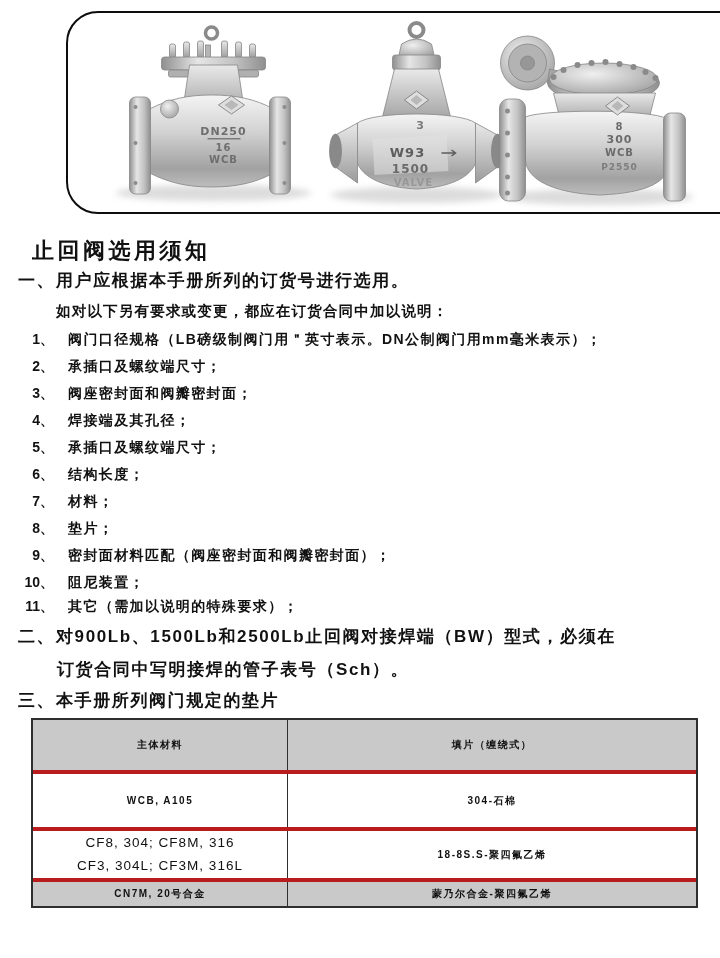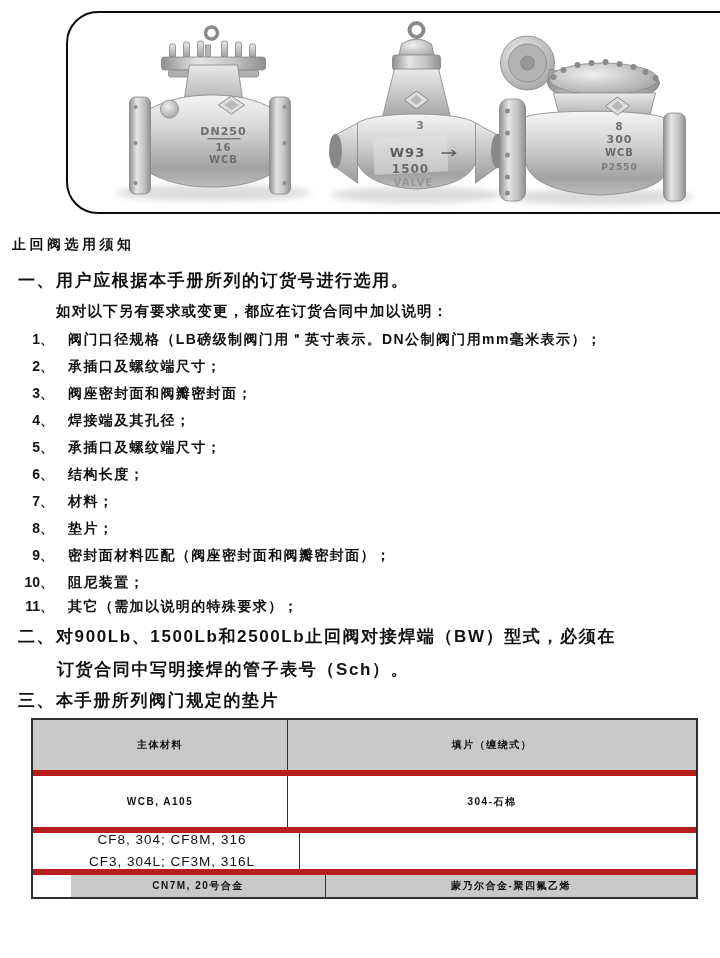--- a/index.html
+++ b/index.html
@@ -9,53 +9,53 @@
     font-family:"Liberation Sans", sans-serif; color:#111; overflow:hidden;
   }
   
   .photo-box {
     position:absolute; left:66px; top:11px; width:698px; height:203px;
     border:2px solid #0d0d0d; border-radius:32px; background:#ffffff; overflow:hidden;
   }
   .photo-box svg { display:block; width:100%; height:100%; }
   
   .doc-title {
-    position:absolute; left:12px; top:236px; font-size:14px; font-weight:700;
+    position:absolute; left:32px; top:236px; font-size:22px; font-weight:700;
     letter-spacing:3.5px; white-space:nowrap;
   }
   .sec-line { position:absolute; left:0; white-space:nowrap; font-weight:700; font-size:17px; letter-spacing:1.6px; }
   .sec-line .marker { position:absolute; left:18px; top:0; width:38px; }
   .sec-line .sec-text { position:absolute; left:56px; top:0; }
   .intro-line {
     position:absolute; left:56px; top:302px; font-size:14.5px; font-weight:700;
     letter-spacing:1.2px; white-space:nowrap;
   }
   .list-item { position:absolute; left:0; height:20px; line-height:20px; font-size:14px; font-weight:700; white-space:nowrap; }
   .list-item .num { position:absolute; left:14px; top:0; width:40px; text-align:right; letter-spacing:0; }
   .list-item .itext { position:absolute; left:56px; top:0; letter-spacing:1.4px;padding-left:12px; }
   .wrap-line { position:absolute; left:57px; white-space:nowrap; font-weight:700; font-size:17px; letter-spacing:1.6px; }
   
   .gasket-table {
     position:absolute; left:31px; top:718px; width:667px;
     border:2px solid #2e2e2e; background:#ffffff;
   }
-  .trow { display:flex; border-top:6px solid #b91c1c; }
+  .trow { display:flex; border-top:4px solid #b91c1c; }
   .trow:first-child { border-top:none; }
   .tcell {
     display:flex; flex-direction:column; justify-content:center; align-items:center;
     text-align:center; font-weight:700; font-size:10px; letter-spacing:1.5px;
   }
   .tcell.left  { width:255px; border-right:1px solid #2e2e2e; }
   .tcell.right { flex:1; }
   .shaded { background:#c9c9c9; }
   .h-head { height:50px; }
   .h-r1 { height:57px; }
   .h-r2 { height:27px; }
-  .h-r3 { height:42px;padding-left:12px; }
-  .h-r4 { height:28px;padding-left:38px; }
+  .h-r3 { height:51px; }
+  .h-r4 { height:28px; }
   .two-line { font-weight:400; font-size:13.5px; letter-spacing:1px; line-height:1.65; }
 </style>
 </head>
 <body>
 
 <div class="page">
 
   <div class="photo-box">
     <svg viewBox="0 0 607 199">
       <defs>
@@ -268,20 +268,21 @@
     </div>
     <div class="trow h-r1">
       <div class="tcell left">WCB, A105</div>
       <div class="tcell right">304-石棉</div>
     </div>
     <div class="trow h-r3">
       <div class="tcell left two-line">
         <span>CF8, 304; CF8M, 316</span>
         <span>CF3, 304L; CF3M, 316L</span>
       </div>
+      <div class="tcell right">18-8S.S-聚四氟乙烯</div>
     </div>
     <div class="trow h-r4">
       <div class="tcell left shaded">CN7M, 20号合金</div>
       <div class="tcell right shaded">蒙乃尔合金-聚四氟乙烯</div>
     </div>
   </div>
 
 </div>
 
 </body></html>

